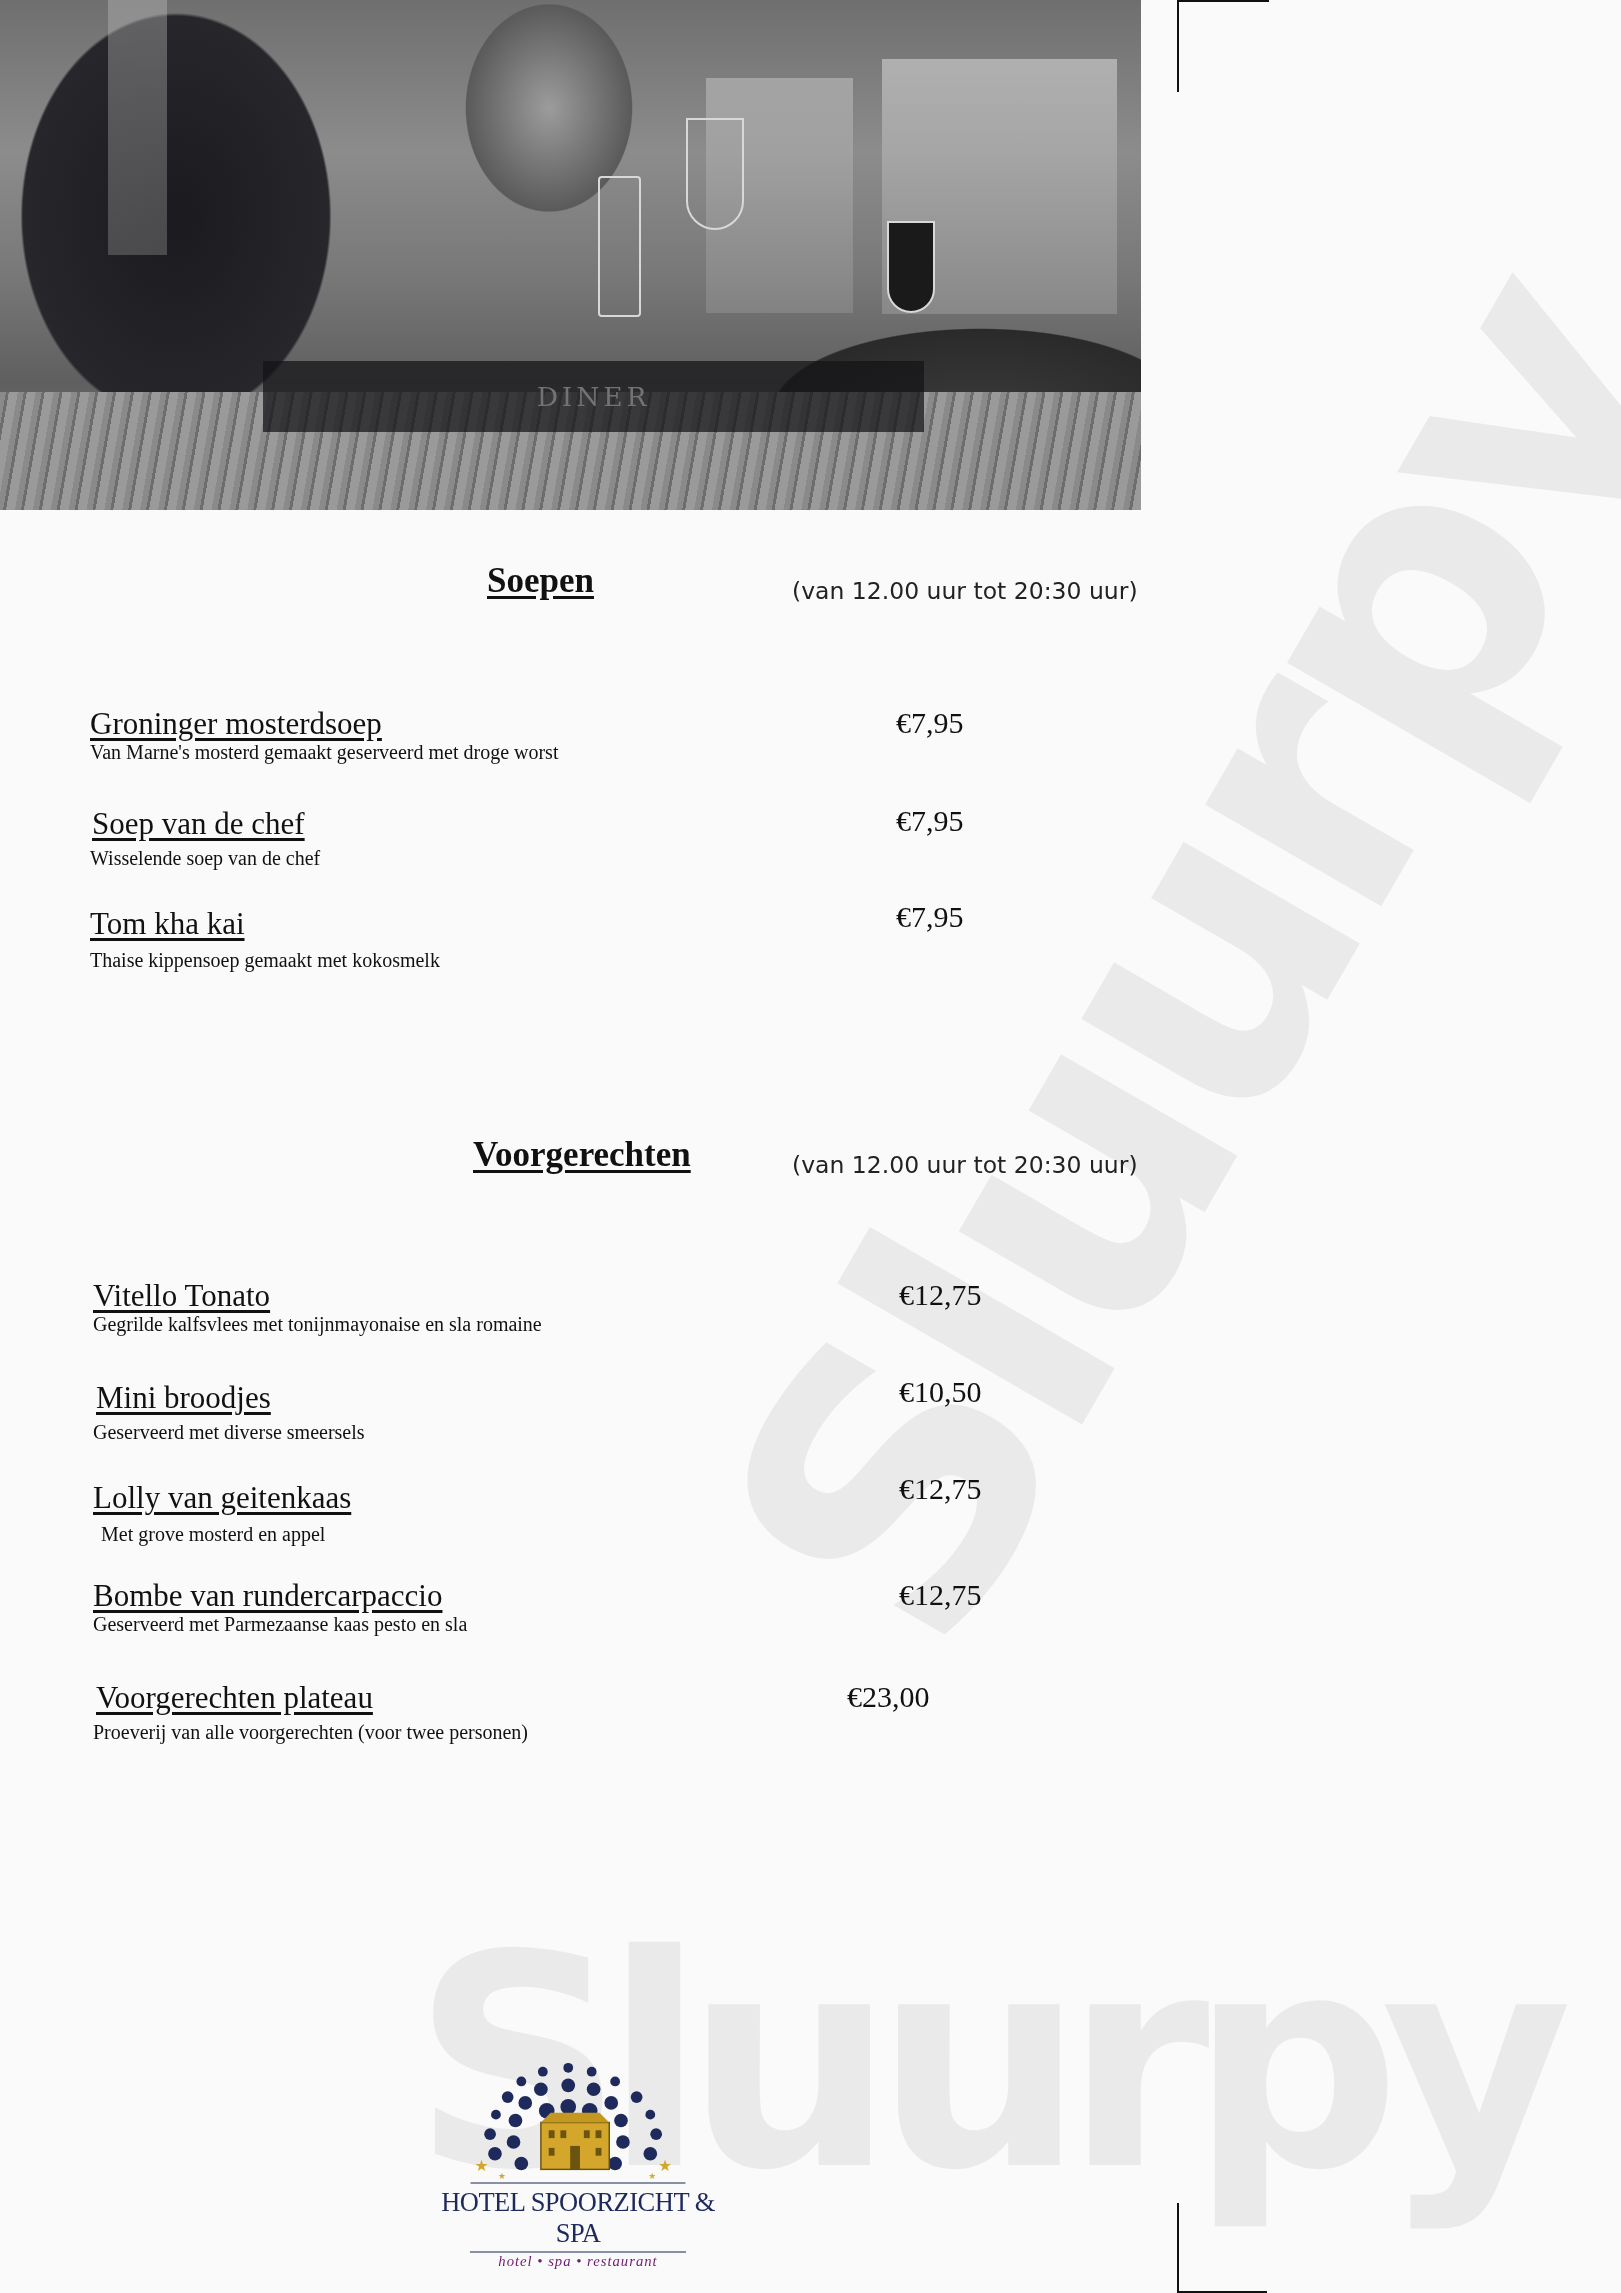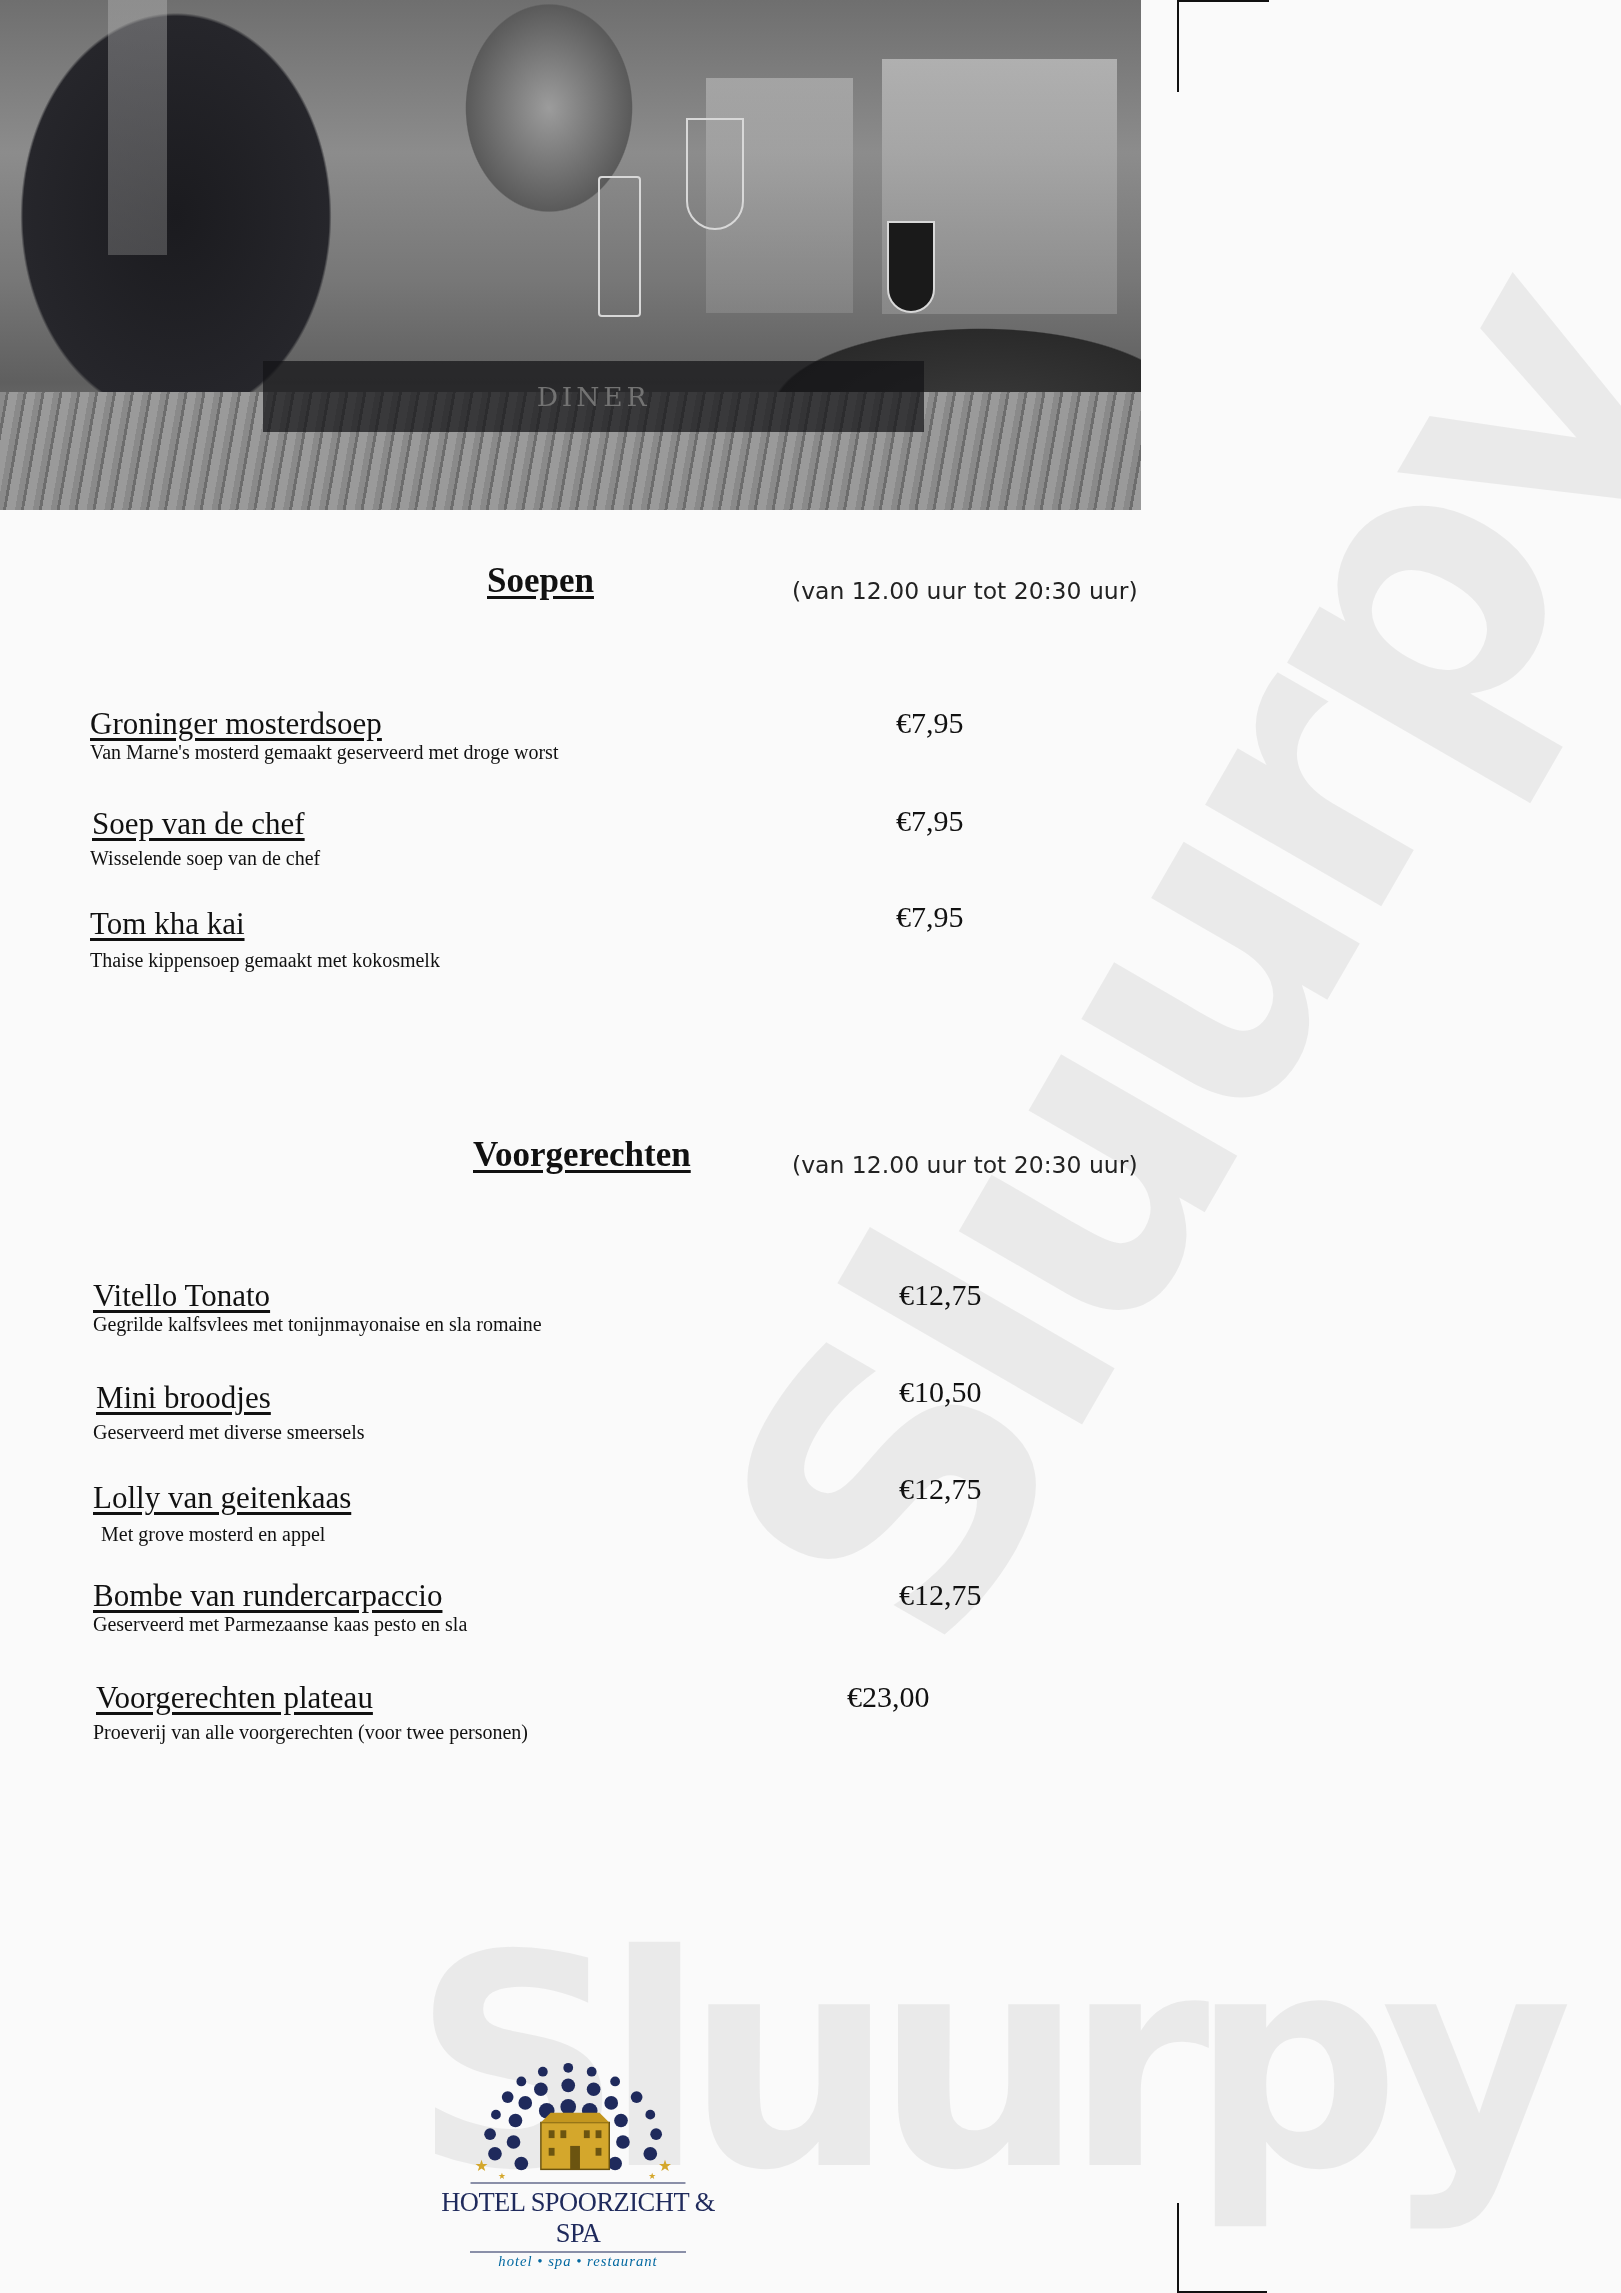--- a/index.html
+++ b/index.html
@@ -135,15 +135,15 @@
     <g fill="#d4a72c" font-size="16">
         <text x="44" y="116">★</text>
         <text x="232" y="116">★</text>
         <text x="68" y="124" font-size="9">★</text>
         <text x="222" y="124" font-size="9">★</text>
       </g>
     <line x1="40" y1="128" x2="260" y2="128" stroke="#8a8fa8" stroke-width="2"></line>
   </svg>
   <div style="text-align:center;font-family:'Liberation Serif',serif;font-size:26.5px;color:#1f2a5c;letter-spacing:-0.5px;margin-top:-2px;">HOTEL SPOORZICHT &amp; SPA</div>
   <div style="width:216px;margin:2px auto 0;border-top:2px solid #8a8fa8;"></div>
-  <div style="text-align:center;font-family:'Liberation Serif',serif;font-style:italic;font-size:14.7px;color:#0369a1;letter-spacing:1px;">hotel • spa • restaurant</div>
+  <div style="text-align:center;font-family:'Liberation Serif',serif;font-style:italic;font-size:14.7px;color:#701a75;letter-spacing:1px;">hotel • spa • restaurant</div>
 </div>
 
 
 </body></html>

